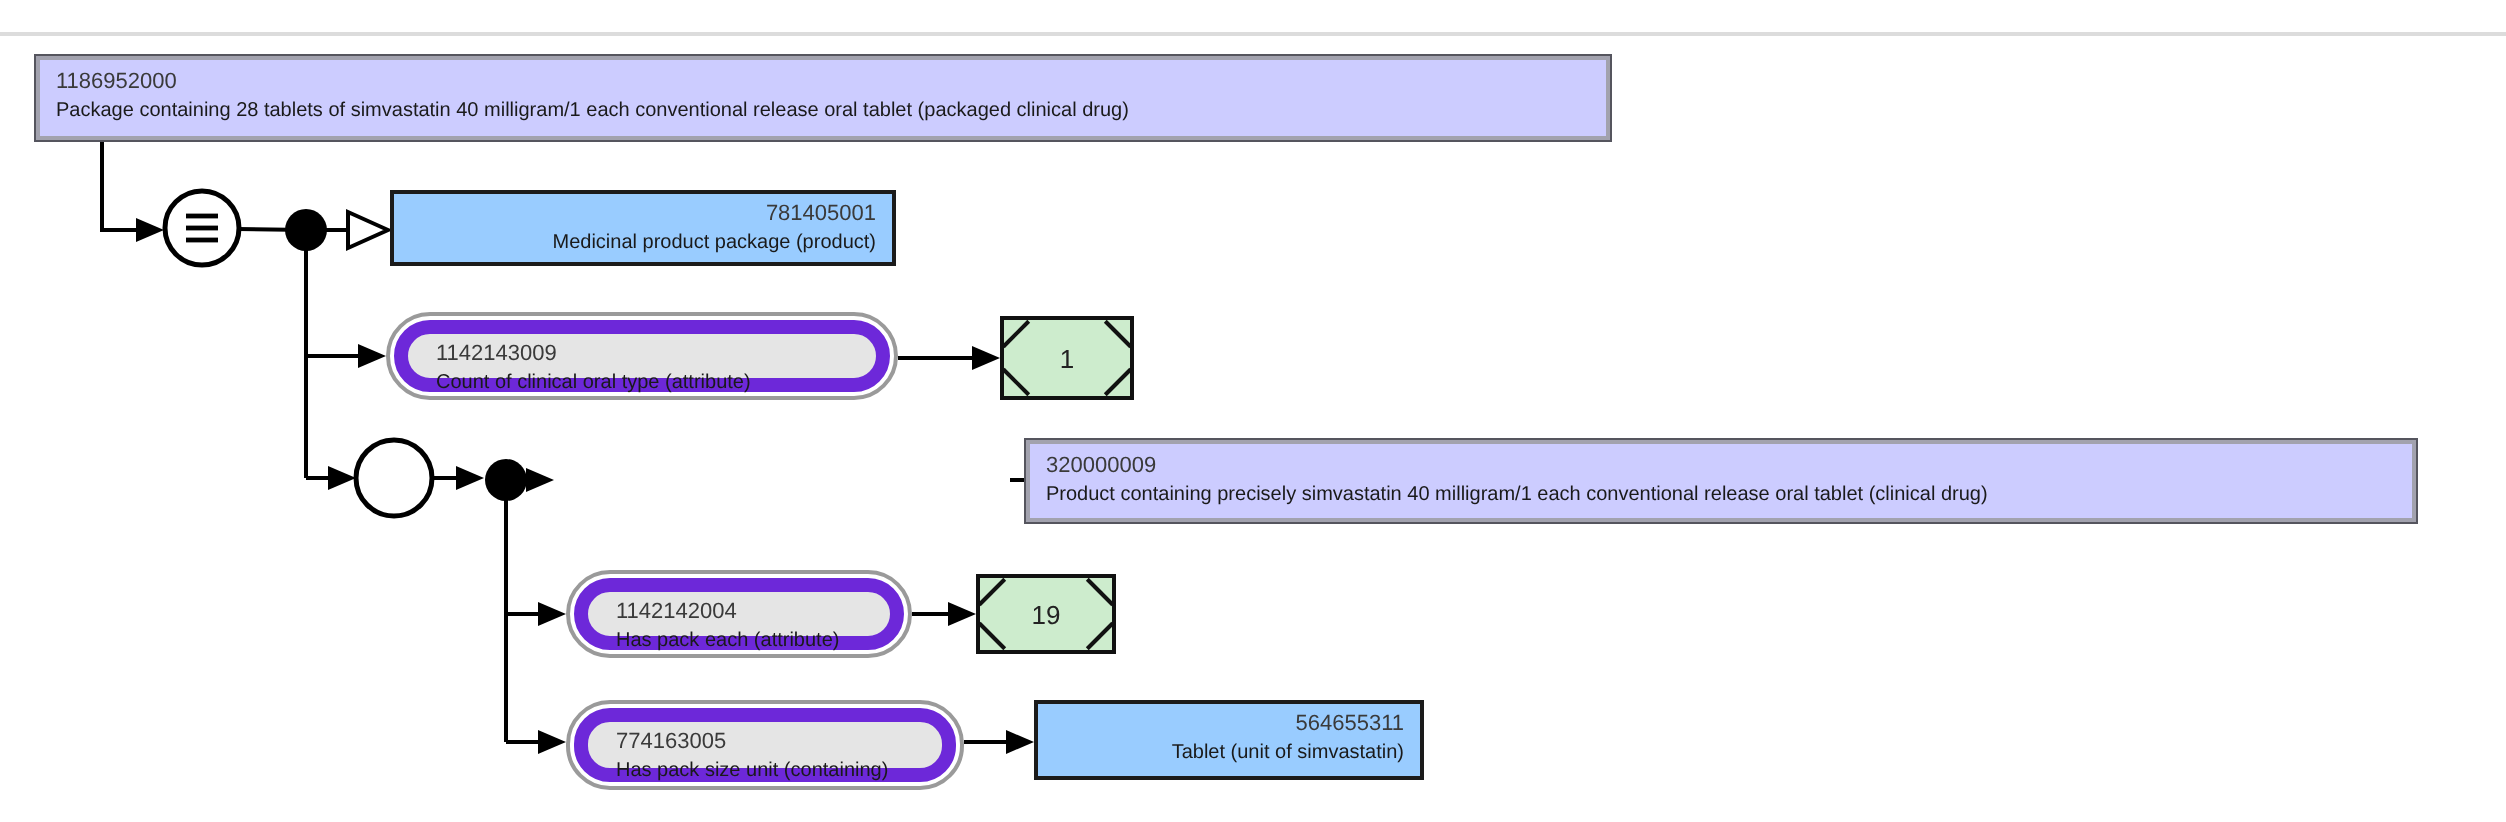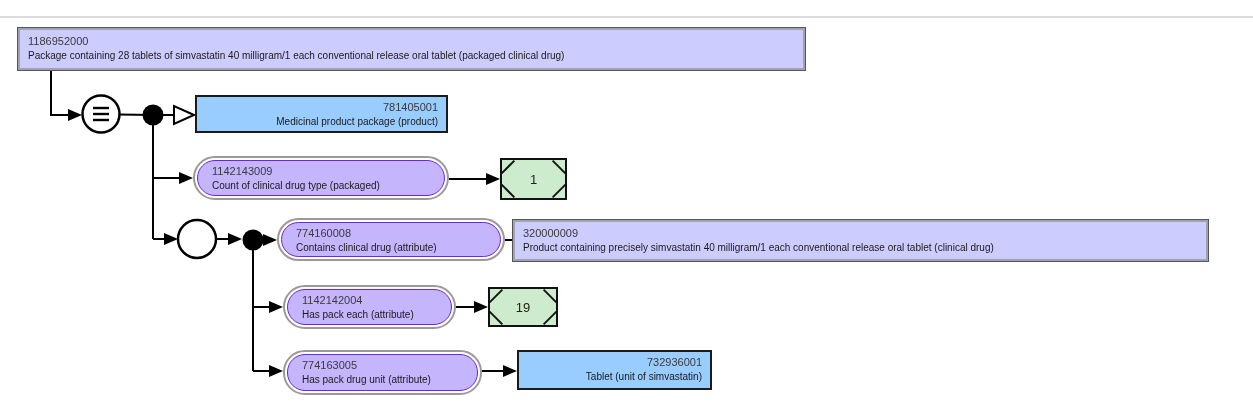--- a/index.html
+++ b/index.html
@@ -34,22 +34,22 @@
   
   .attr{
     background:#fff;
     border:2px solid #9a9a9a;
     border-radius:22px;
     padding:2px;
   }
   .attr-inner{
     height:100%;
     box-sizing:border-box;
-    background:#c4b5fd;
-    border:1px solid #6d28d9;
+    background:#e5e5e5;
+    border:7px solid #6d28d9;
     border-radius:18px;
     padding:3px 10px 2px 14px;
   }
   
   .val{
     background:#cdeccd;
     border:2px solid #111;
     display:flex;align-items:center;justify-content:center;
     font-size:13px;color:#222;
   }
@@ -136,38 +136,32 @@
   </div>
 
   <div class="box primitive" style="left:195px;top:77px;width:253px;height:38px;">
     <div class="sctid">781405001</div>
     <div class="term">Medicinal product package (product)</div>
   </div>
 
   <div class="box attr" style="left:193px;top:138px;width:256px;height:44px;">
     <div class="attr-inner">
       <div class="sctid">1142143009</div>
-      <div class="term">Count of clinical drug type (packaged)</div>
+      <div class="term">Count of clinical oral type (attribute)</div>
     </div>
   </div>
 
   <div class="box val" style="left:500px;top:140px;width:67px;height:42px;">
     <span class="corner tl"></span>
     <span class="corner tr"></span>
     <span class="corner bl"></span>
     <span class="corner br"></span>
     <span>1</span>
   </div>
 
-  <div class="box attr" style="left:277px;top:200px;width:228px;height:43px;">
-    <div class="attr-inner">
-      <div class="sctid">774160008</div>
-      <div class="term">Contains clinical drug (attribute)</div>
-    </div>
-  </div>
 
   <div class="box defined" style="left:513px;top:202px;width:695px;height:41px;">
     <div class="sctid">320000009</div>
     <div class="term">Product containing precisely simvastatin 40 milligram/1 each conventional release oral tablet (clinical drug)</div>
   </div>
 
   <div class="box attr" style="left:283px;top:267px;width:173px;height:44px;">
     <div class="attr-inner">
       <div class="sctid">1142142004</div>
       <div class="term">Has pack each (attribute)</div>
@@ -178,22 +172,22 @@
     <span class="corner tl"></span>
     <span class="corner tr"></span>
     <span class="corner bl"></span>
     <span class="corner br"></span>
     <span>19</span>
   </div>
 
   <div class="box attr" style="left:283px;top:332px;width:199px;height:45px;">
     <div class="attr-inner">
       <div class="sctid">774163005</div>
-      <div class="term">Has pack drug unit (attribute)</div>
+      <div class="term">Has pack size unit (containing)</div>
     </div>
   </div>
 
   <div class="box primitive" style="left:517px;top:332px;width:195px;height:40px;">
-    <div class="sctid">732936001</div>
+    <div class="sctid">564655311</div>
     <div class="term">Tablet (unit of simvastatin)</div>
   </div>
 
 </div>
 
 </body></html>

